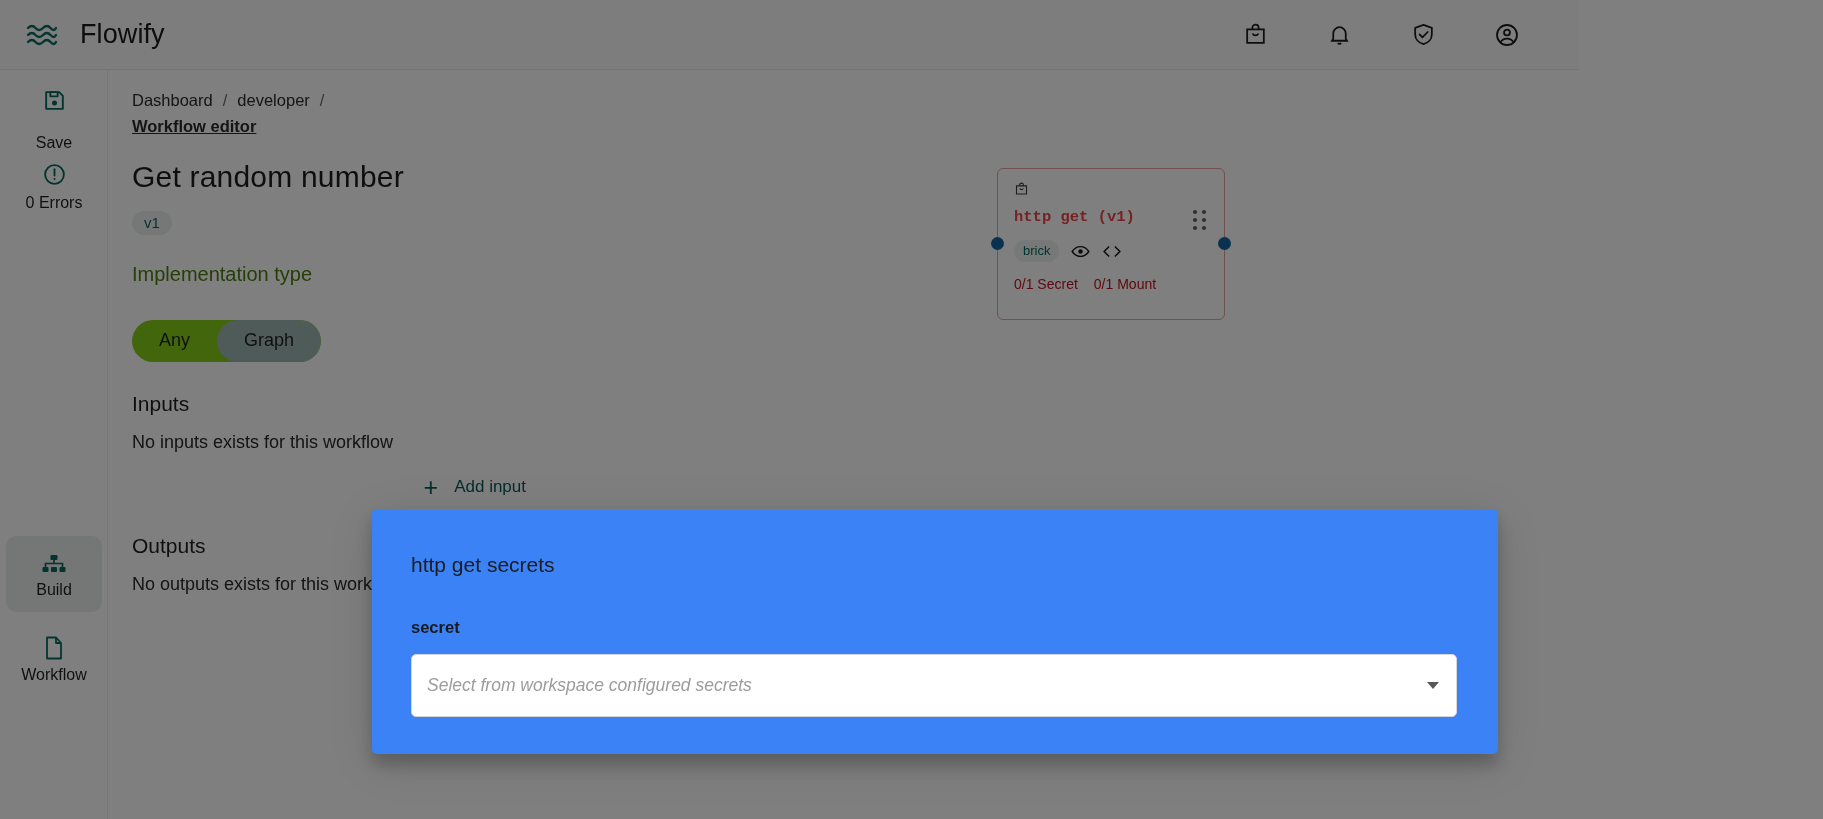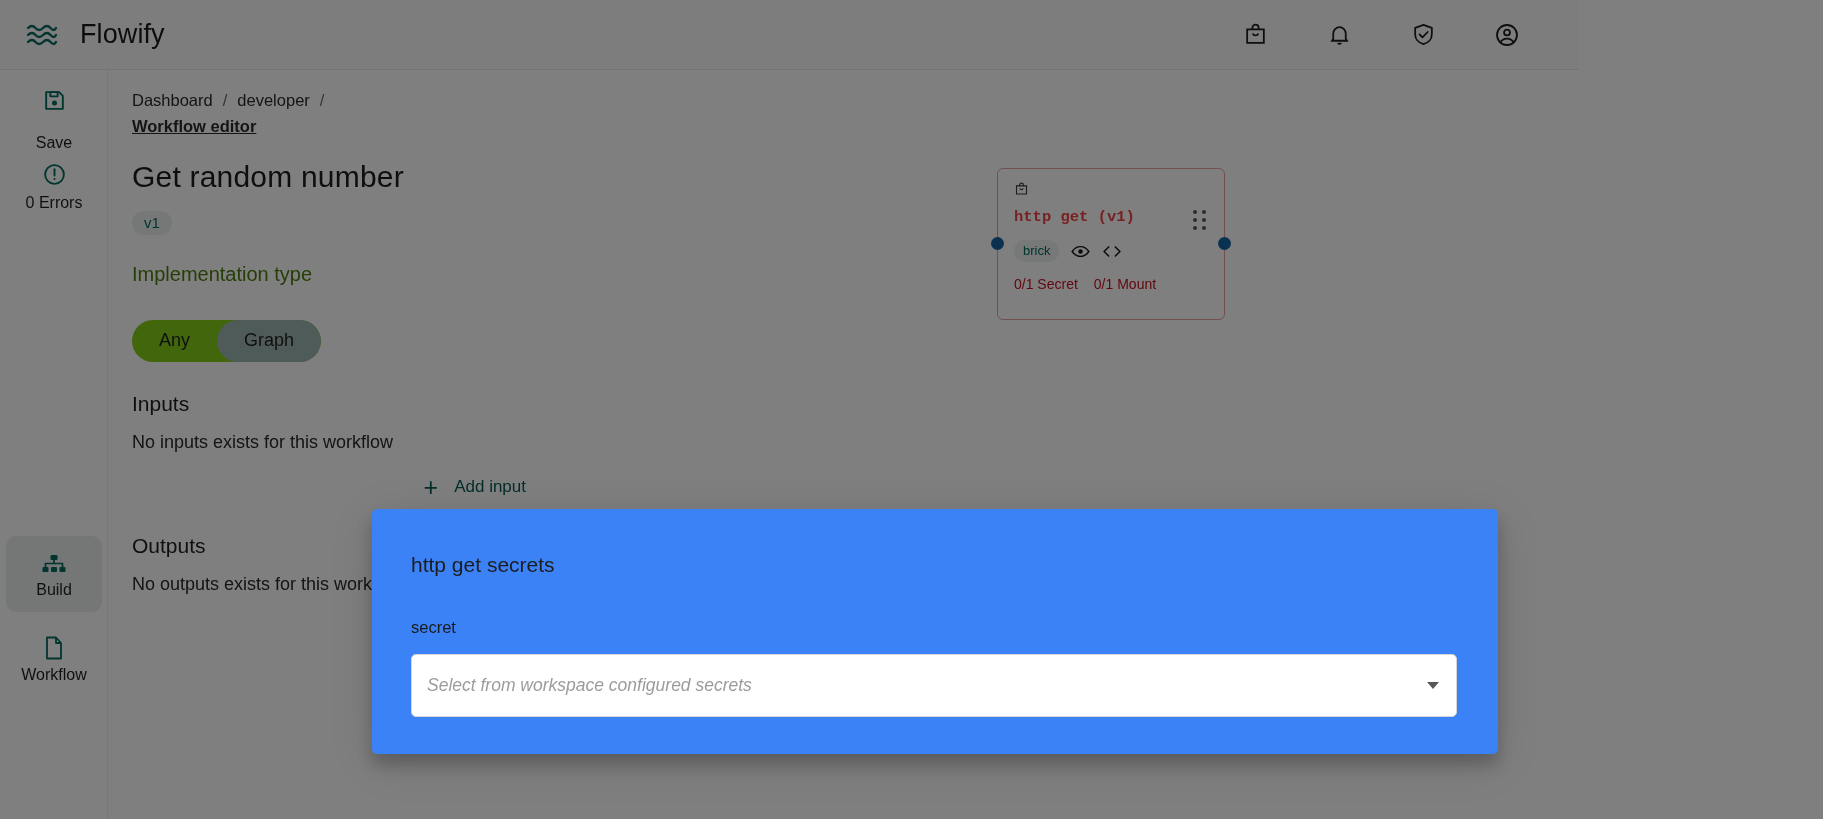--- a/index.html
+++ b/index.html
@@ -276,21 +276,21 @@
     margin-left: 24px;
   }
   .dialog-title {
     font-size: 21px;
     color: #1d1d1d;
     font-weight: 400;
   }
   .field-label {
     margin-top: 41px;
     font-size: 16.5px;
-    font-weight: 400;
+    font-weight: 700;
     color: #1a1a1a;
   }
   .select {
     margin-top: 17px;
     width: 1046px;
     height: 63px;
     border: 1px solid #d6d6d6;
     border-radius: 5px;
     display: flex;
     align-items: center;

